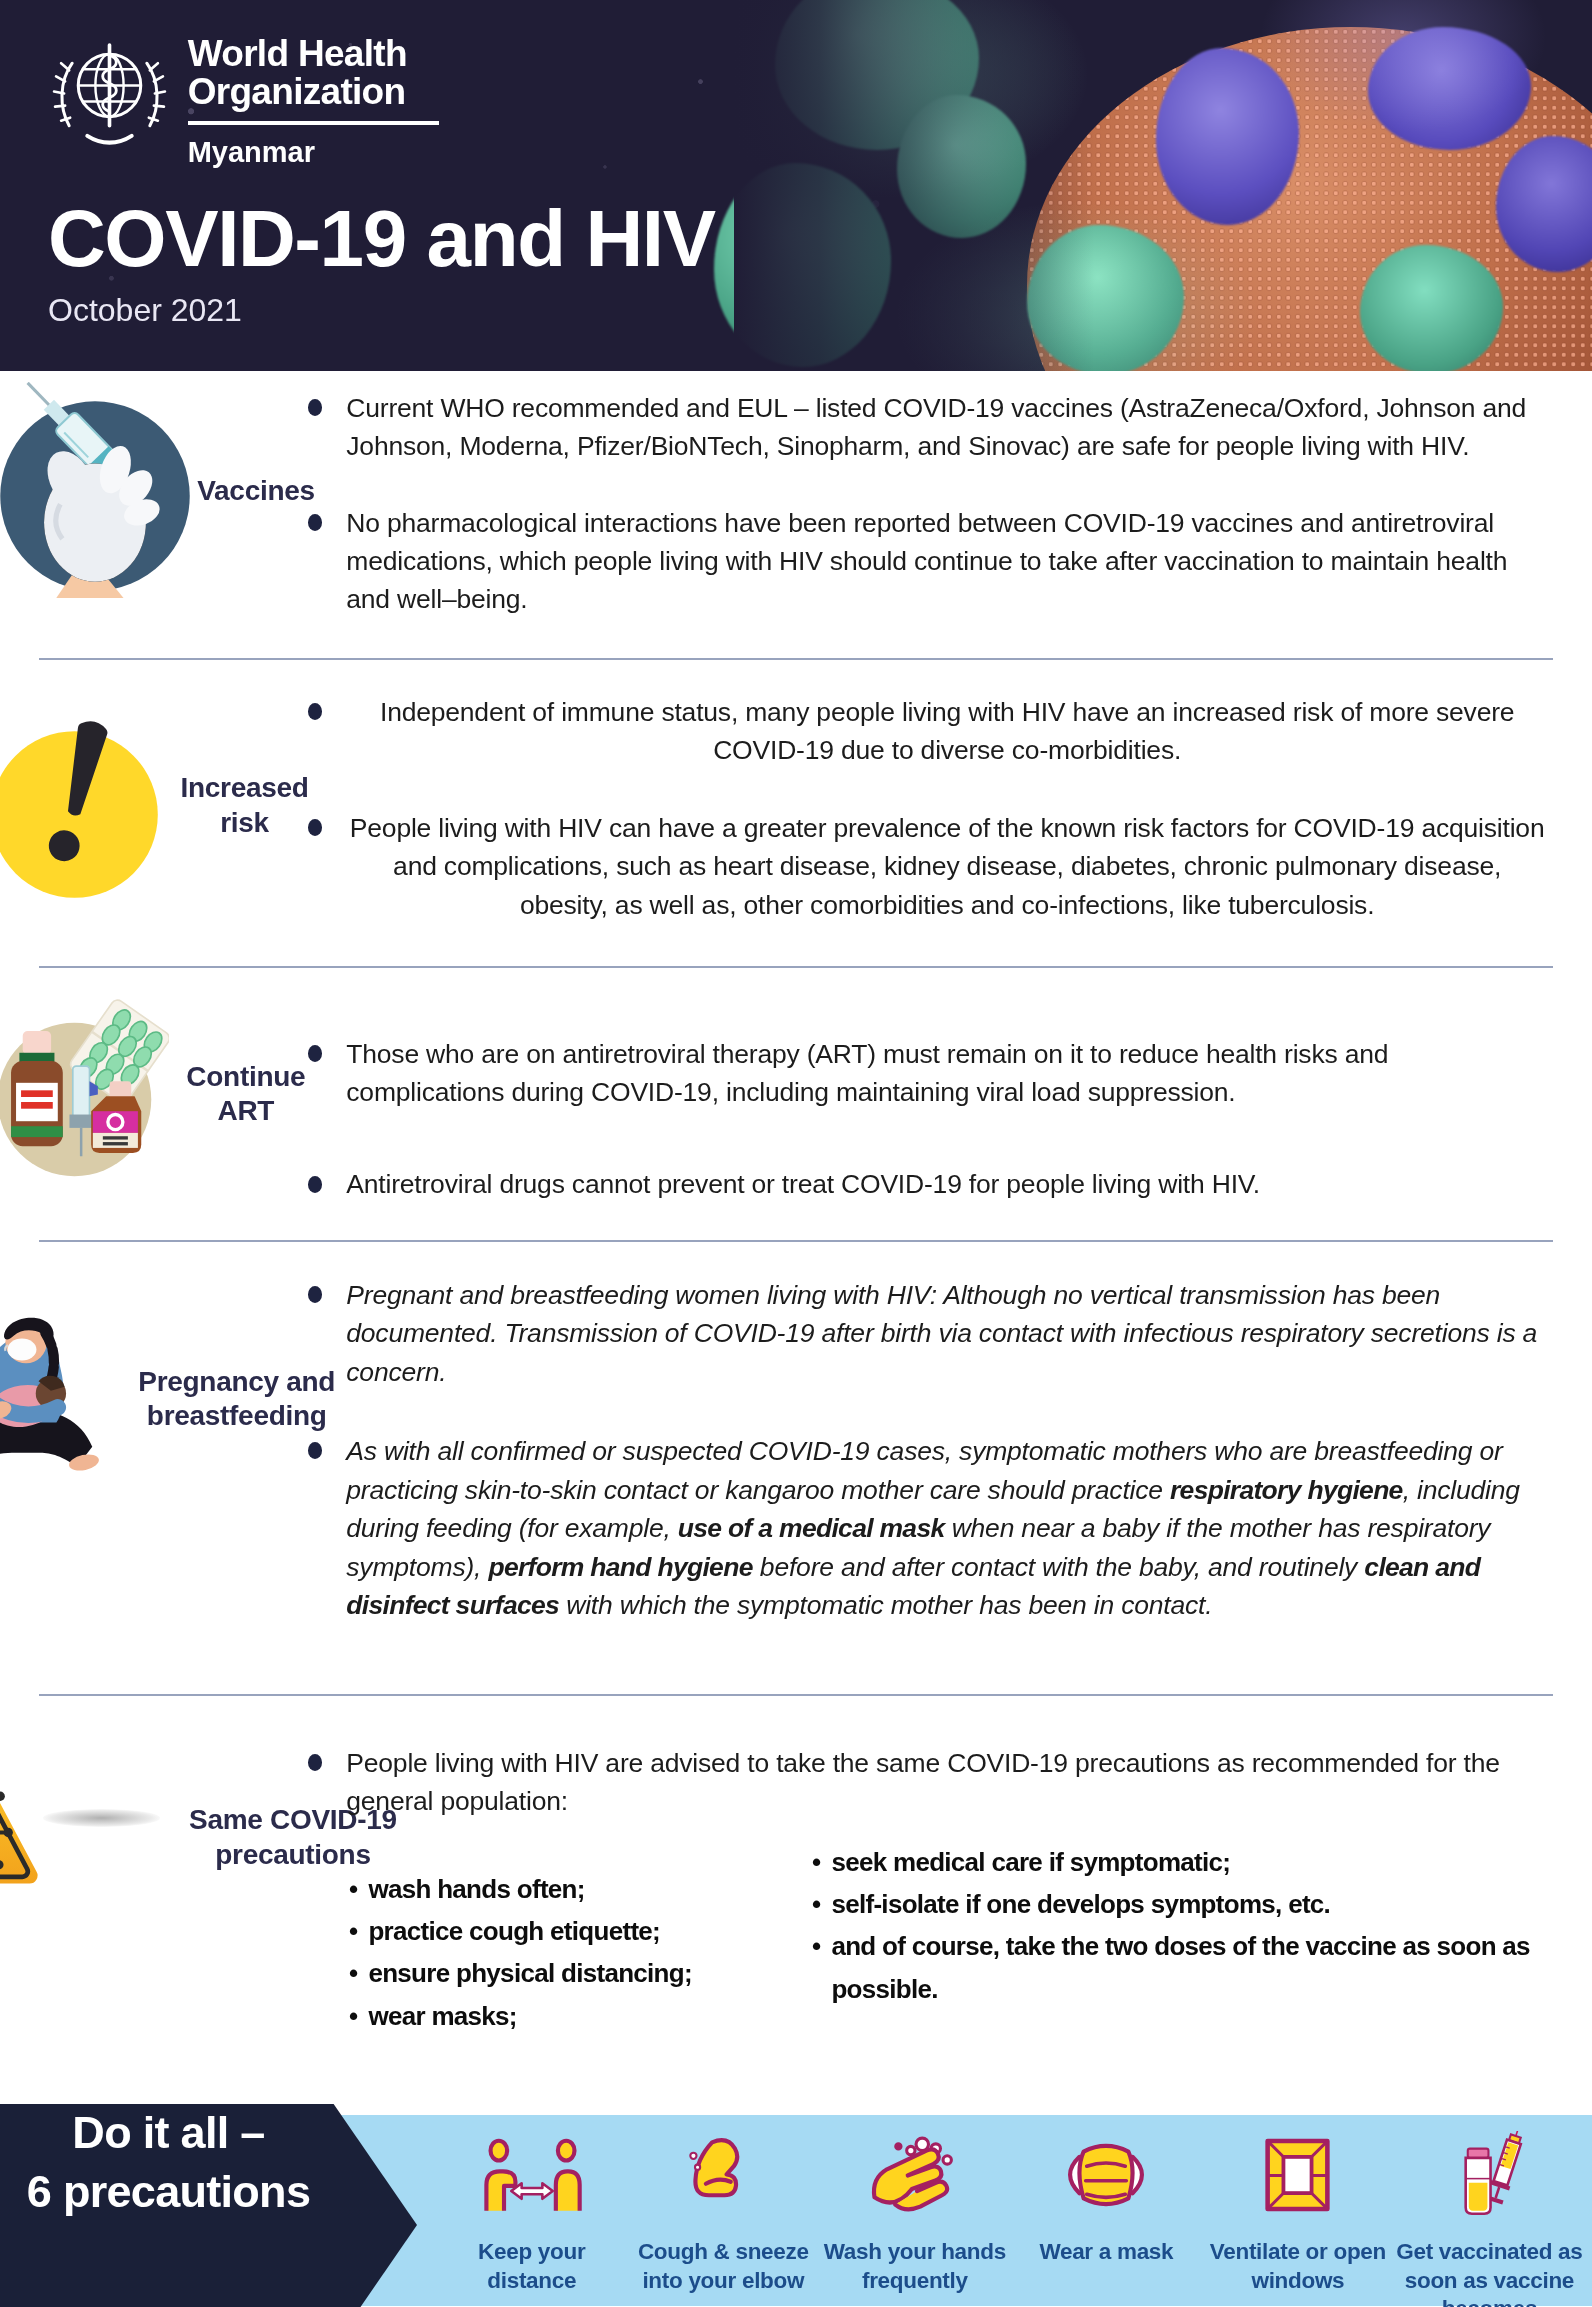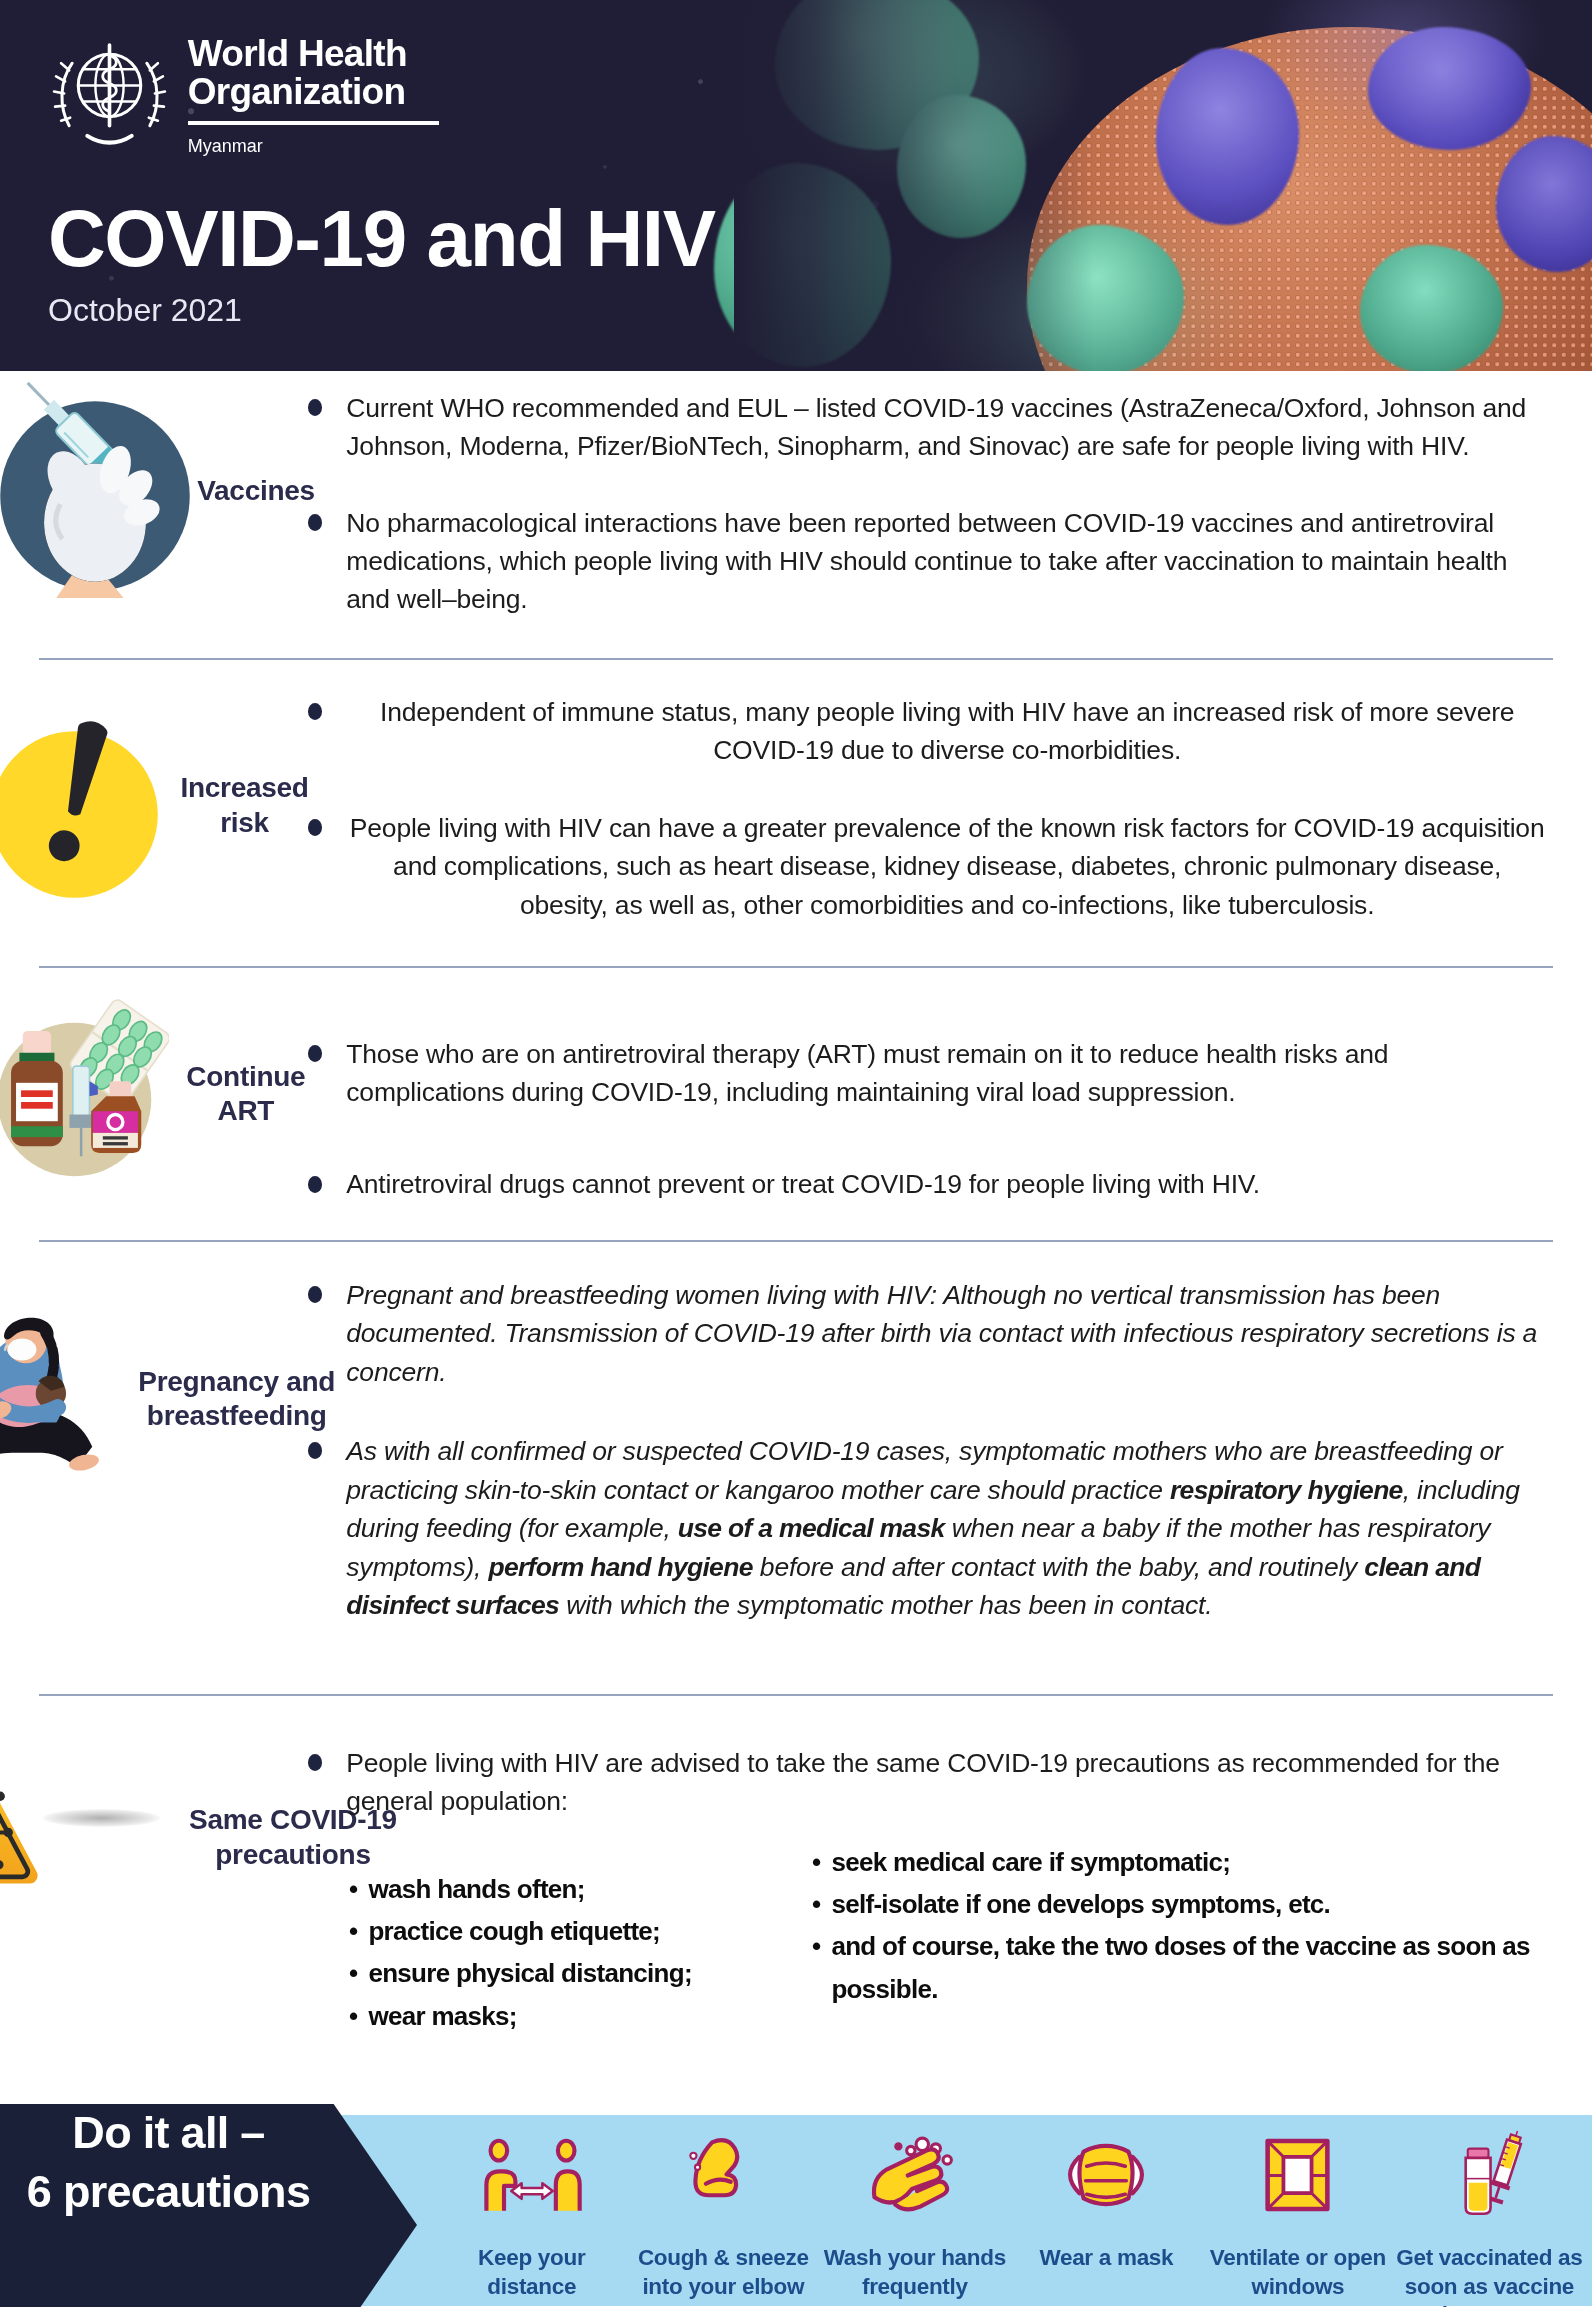--- a/index.html
+++ b/index.html
@@ -39,21 +39,21 @@
       radial-gradient(ellipse 259px 163px at 40% 85%, rgba(140,220,195,.25), transparent 70%),
       radial-gradient(ellipse 204px 136px at 78% 10%, rgba(150,140,230,.3), transparent 70%); }
   .art-fade { position:absolute; inset:0;
     background:linear-gradient(90deg, #201d36 0%, rgba(32,29,54,.85) 10%, rgba(32,29,54,0) 42%); }
 
   .logo-block { position:absolute; left:49px; top:35px; display:flex; align-items:flex-start; }
   .who-emblem { width:121px; height:121px; }
   .logo-text { margin-left:17.7px; color:#ffffff; }
   .logo-line { font-size:37px; font-weight:bold; line-height:1.04; letter-spacing:-0.7px; }
   .logo-rule { width:251px; height:3.4px; background:#ffffff; margin:9.5px 0 11px; }
-  .logo-region { font-size:18px; font-weight:normal; }
+  .logo-region { font-size:29px; font-weight:bold; }
 
   .title-block { position:absolute; left:48px; top:197px; color:#ffffff; }
   .main-title { font-size:80px; font-weight:bold; letter-spacing:-1.4px; line-height:1.05; }
   .sub-date { font-size:32px; font-weight:400; color:#e9e7f4; margin-top:11px; }
 
   
   main { background:#ffffff; }
   section.row { display:flex; width:100%; }
   .divider { border-top:2px solid #98a3bd; margin:0 39px; }
   .icon-col { width:308px; flex:none; display:flex; flex-direction:column; align-items:center; }
@@ -82,21 +82,21 @@
 
   
   footer { position:relative; height:191px; background:#a6daf3; }
   .chevron { position:absolute; left:0; top:-11px; width:417px; height:242px; background:#1a2038;
     clip-path:polygon(0 0, 80% 0, 100% 50%, 80% 100%, 0 100%);
     display:flex; flex-direction:column; justify-content:flex-start; padding-right:80px; }
   .bar-title { color:#ffffff; font-size:45px; font-weight:bold; text-align:center; line-height:1.3; letter-spacing:-0.7px; }
   .p-items { position:absolute; left:436px; right:6.8px; top:0; bottom:0; display:flex; }
   .p-item { flex:1; display:flex; flex-direction:column; align-items:center; padding-top:20.4px; }
   .p-item .picon { height:80px; display:flex; align-items:center; justify-content:center; }
-  .p-label { margin-top:29px; font-size:22.5px; font-weight:bold; color:#1c4d8b; text-align:center; line-height:1.26; max-width:211px; letter-spacing:-0.3px; }
+  .p-label { margin-top:23px; font-size:22.5px; font-weight:bold; color:#1c4d8b; text-align:center; line-height:1.26; max-width:211px; letter-spacing:-0.3px; }
 </style>
 </head>
 <body>
 
 <div class="page">
 
   <header>
     <div class="bokeh"></div>
     <div class="virus-art">
       <div class="sphere"></div>

